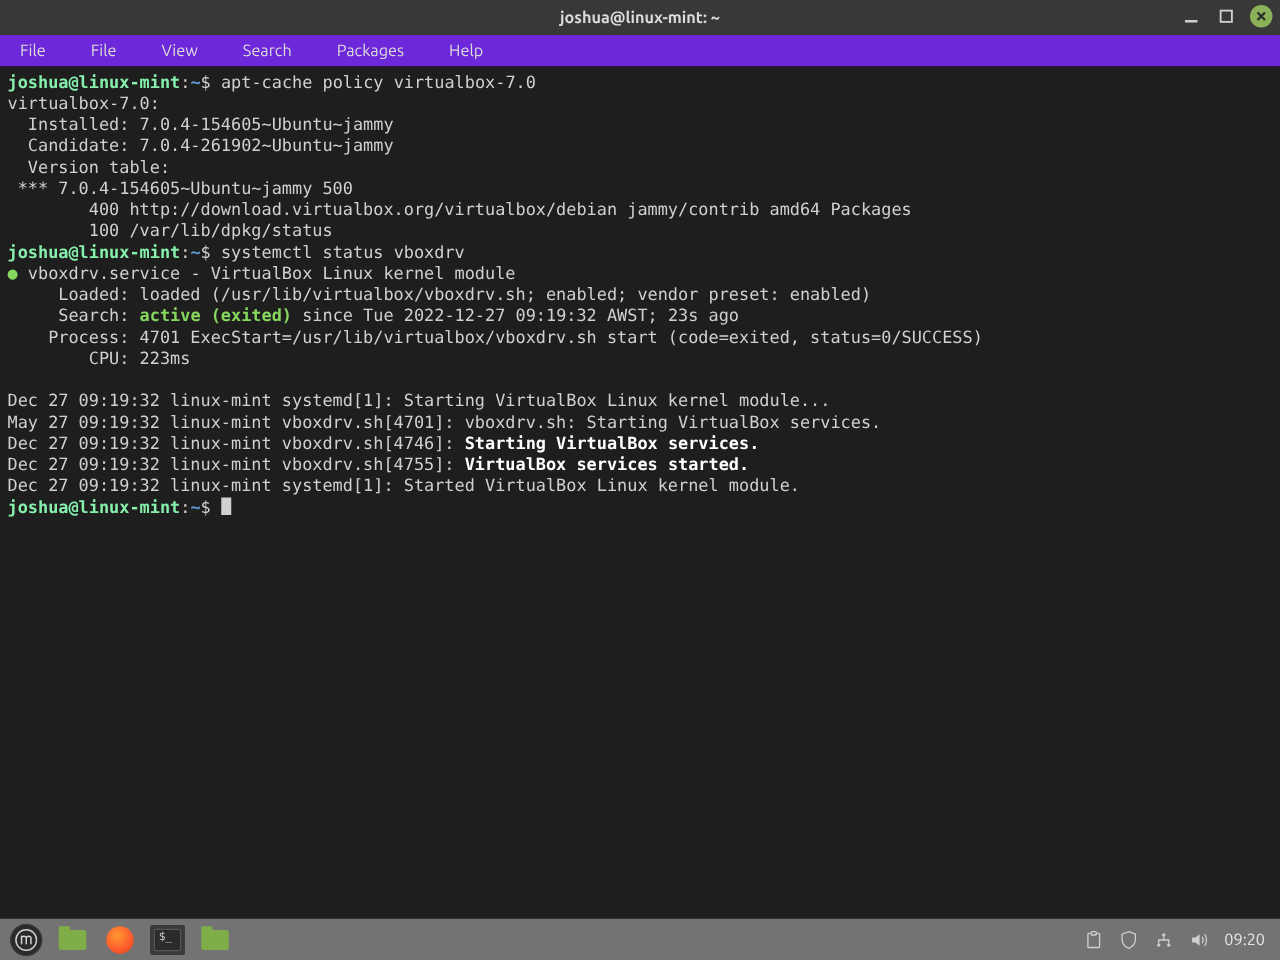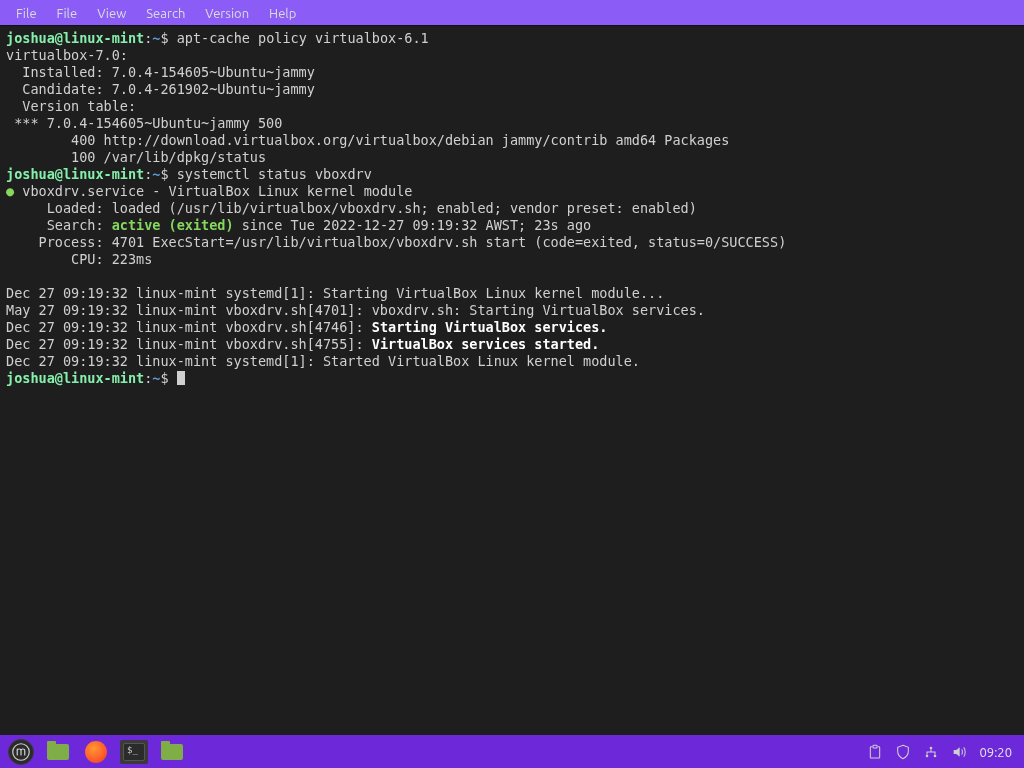--- a/index.html
+++ b/index.html
@@ -2,61 +2,82 @@
 <html><head>
 <meta charset="utf-8">
 <style>
   * { margin: 0; padding: 0; box-sizing: border-box; }
   html, body { width: 1024px; height: 768px; overflow: hidden; font-family: "Ubuntu", "DejaVu Sans", sans-serif; background: #1a1a1a; }
   .window { width: 1024px; height: 735px; background: #1e1e1e; display: flex; flex-direction: column; }
   .titlebar { height: 28px; background: #383838; display: flex; align-items: center; justify-content: center; position: relative; color: #dcdcdc; font-size: 13px; font-weight: 600; }
   .titlebar-controls { position: absolute; right: 6px; top: 4px; display: flex; gap: 10px; align-items: center; }
   .tb-btn { width: 18px; height: 18px; display: flex; align-items: center; justify-content: center; color: #cfcfcf; font-size: 12px; cursor: pointer; }
   .tb-close { width: 18px; height: 18px; border-radius: 50%; background: #8bb158; display:flex; align-items:center; justify-content:center; color:#2b2b2b; font-size: 11px; font-weight:700; cursor:pointer;}
-  .menubar { height: 26px; background: #8b5cf6; display: flex; align-items: center; padding: 0 6px; gap: 0; border-bottom: 1px solid #111; }
+  .menubar { height: 26px; background: #6d28d9; display: flex; align-items: center; padding: 0 6px; gap: 16px; border-bottom: 1px solid #111; }
   .menu-item { color: #dcdcdc; font-size: 13px; padding: 3px 10px; cursor: pointer; }
   .term { flex: 1; background: #1e1e1e; padding: 4px 6px; font-family: "DejaVu Sans Mono","Ubuntu Mono",monospace; font-size: 13.5px; line-height: 17px; color: #d0d0d0; white-space: pre; overflow: hidden; position: relative; }
   .p-user { color: #86efac; font-weight: 600; }
   .p-colon { color: #d0d0d0; }
   .p-path { color: #5c9ad6; font-weight: 600; }
   .bold { font-weight: 700; color: #ffffff; }
   .green-bold { color: #87d75f; font-weight: 700; }
   .bullet { color: #87d75f; }
   .cursor { display:inline-block; width: 8px; height: 14px; background: #d0d0d0; vertical-align: -2px; }
 
-  .panel { position: absolute; left:0; bottom:0; width: 1024px; height: 33px; background: #6d28d9; display: flex; align-items: center; padding: 0 8px; color: #d6d6d6; font-size: 12px; }
+  .panel { position: absolute; left:0; bottom:0; width: 1024px; height: 33px; background: #737373; display: flex; align-items: center; padding: 0 8px; color: #d6d6d6; font-size: 12px; }
   .panel-left { display:flex; align-items:center; gap: 10px; }
   .panel-right { margin-left:auto; display:flex; align-items:center; gap: 12px; }
   .mint-logo { width: 26px; height: 26px; border-radius: 50%; background:#2b2b2b; display:flex; align-items:center; justify-content:center; color:#c0c0c0; font-size:14px; font-weight:700; cursor:pointer; border:1px solid #3a3a3a;}
   .task-icon { width: 28px; height: 24px; display:flex; align-items:center; justify-content:center; cursor:pointer; border-radius:2px; }
   .task-icon.active { background:#3a3a3a; }
   .ic-folder { width:22px; height:16px; background:#7fae49; border-radius:2px; position:relative; }
   .ic-folder::before { content:""; position:absolute; top:-3px; left:0; width:9px; height:4px; background:#7fae49; border-radius:1px 1px 0 0; }
   .ic-ff { width:22px; height:22px; border-radius:50%; background: radial-gradient(circle at 40% 35%, #ff9a2e 0%, #ff5e2e 55%, #d63e1b 100%); position:relative; }
   .ic-term { width:22px; height:18px; background:#2b2b2b; border:1px solid #555; border-radius:2px; position:relative; }
   .ic-term::after { content:"$_"; position:absolute; top:1px; left:3px; font-family:monospace; font-size:9px; color:#cfcfcf; }
   .sys-ico { width:16px; height:16px; display:flex; align-items:center; justify-content:center; color:#cfcfcf; cursor:pointer; }
   .sys-ico svg { width:16px; height:16px; fill:#cfcfcf; }
   .clock { font-size: 13px; color:#e6e6e6; cursor:pointer; padding-right:4px;}
 </style>
 </head>
 <body>
 
 <div class="window">
+  <div class="titlebar">
+    <span>joshua@linux-mint: ~</span>
+    <div class="titlebar-controls">
+      <div class="tb-btn">
+        <svg width="12" height="12" viewBox="0 0 12 12">
+            <rect x="1" y="9" width="10" height="2" fill="#cfcfcf"></rect>
+          </svg>
+      </div>
+      <div class="tb-btn">
+        <svg width="12" height="12" viewBox="0 0 12 12">
+            <rect x="1.5" y="1.5" width="9" height="9" fill="none" stroke="#cfcfcf" stroke-width="1.5"></rect>
+          </svg>
+      </div>
+      <div class="tb-close">
+        <svg width="10" height="10" viewBox="0 0 10 10">
+            <line x1="2" y1="2" x2="8" y2="8" stroke="#2b2b2b" stroke-width="1.8"></line>
+            <line x1="8" y1="2" x2="2" y2="8" stroke="#2b2b2b" stroke-width="1.8"></line>
+          </svg>
+      </div>
+    </div>
+  </div>
 
   <div class="menubar">
     <div class="menu-item">File</div>
     <div class="menu-item">File</div>
     <div class="menu-item">View</div>
     <div class="menu-item">Search</div>
-    <div class="menu-item">Version</div>
+    <div class="menu-item">Packages</div>
     <div class="menu-item">Help</div>
   </div>
 
-  <div class="term"><span class="p-user">joshua@linux-mint</span><span class="p-colon">:</span><span class="p-path">~</span><span class="p-colon">$</span> <span>apt-cache policy virtualbox-6.1</span>
+  <div class="term"><span class="p-user">joshua@linux-mint</span><span class="p-colon">:</span><span class="p-path">~</span><span class="p-colon">$</span> <span>apt-cache policy virtualbox-7.0</span>
 <span>virtualbox-7.0:</span>
 <span>  Installed: 7.0.4-154605~Ubuntu~jammy</span>
 <span>  Candidate: 7.0.4-261902~Ubuntu~jammy</span>
 <span>  Version table:</span>
 <span> *** 7.0.4-154605~Ubuntu~jammy 500</span>
 <span>        400 http://download.virtualbox.org/virtualbox/debian jammy/contrib amd64 Packages</span>
 <span>        100 /var/lib/dpkg/status</span>
 <span class="p-user">joshua@linux-mint</span><span class="p-colon">:</span><span class="p-path">~</span><span class="p-colon">$</span> <span>systemctl status vboxdrv</span>
 <span class="bullet">●</span><span> vboxdrv.service - VirtualBox Linux kernel module</span>
 <span>     Loaded: loaded (/usr/lib/virtualbox/vboxdrv.sh; enabled; vendor preset: enabled)</span>

